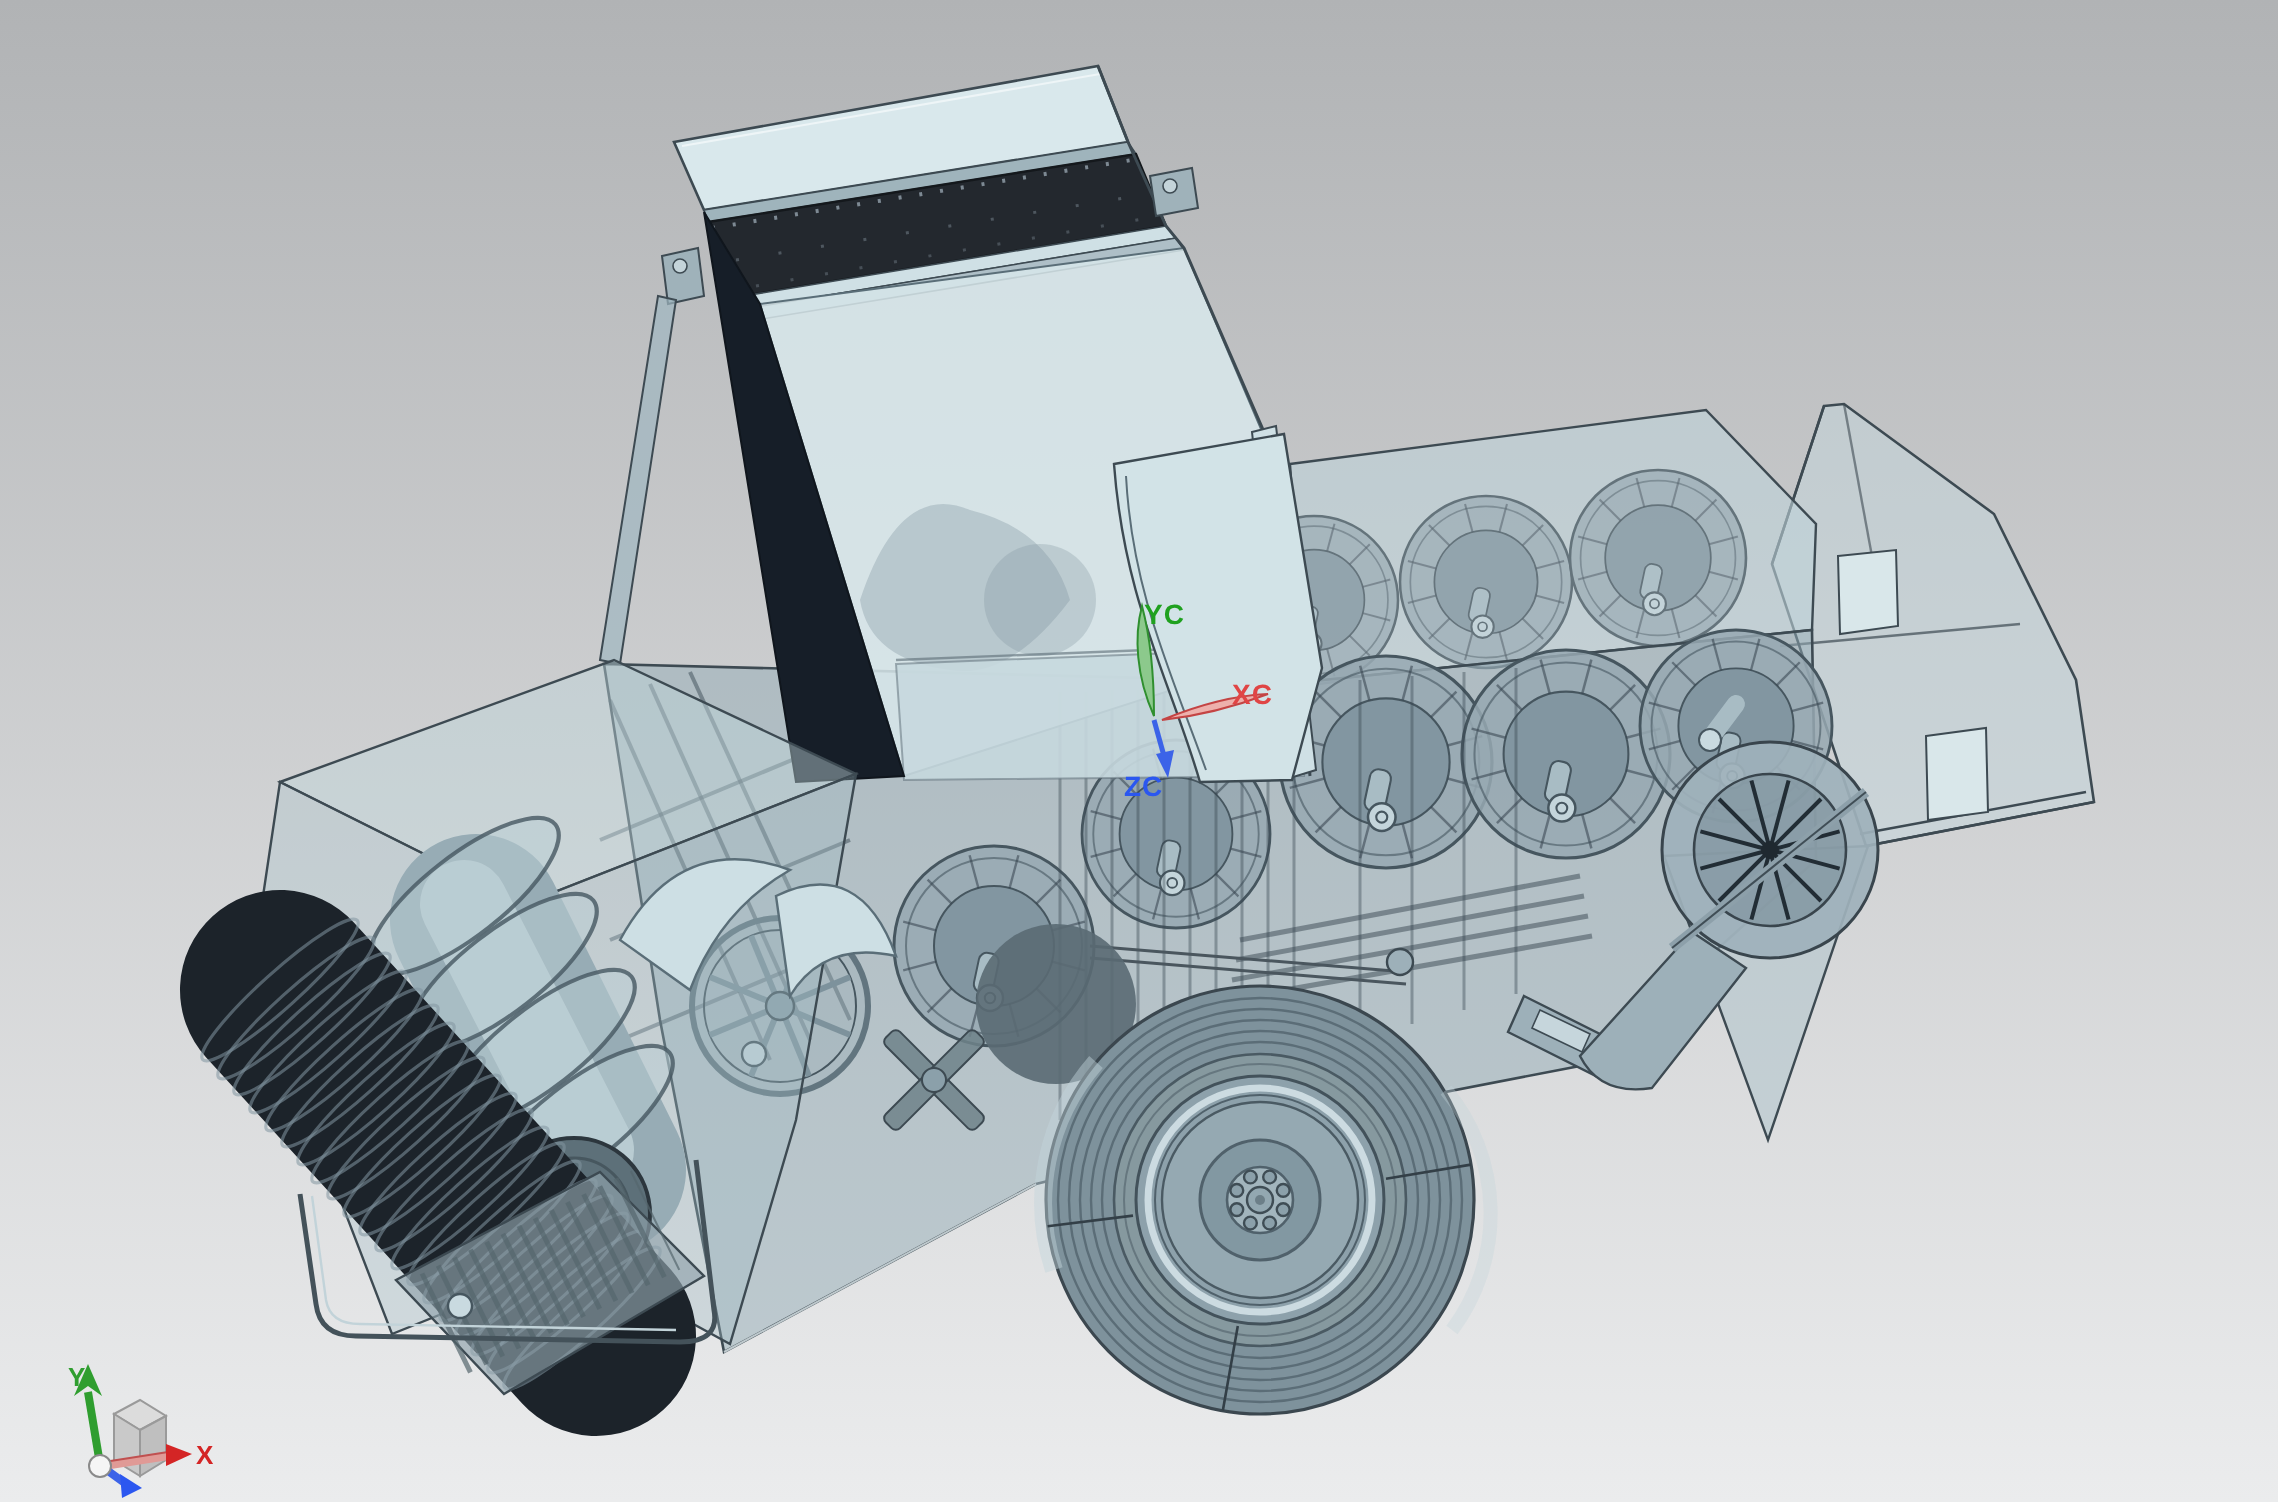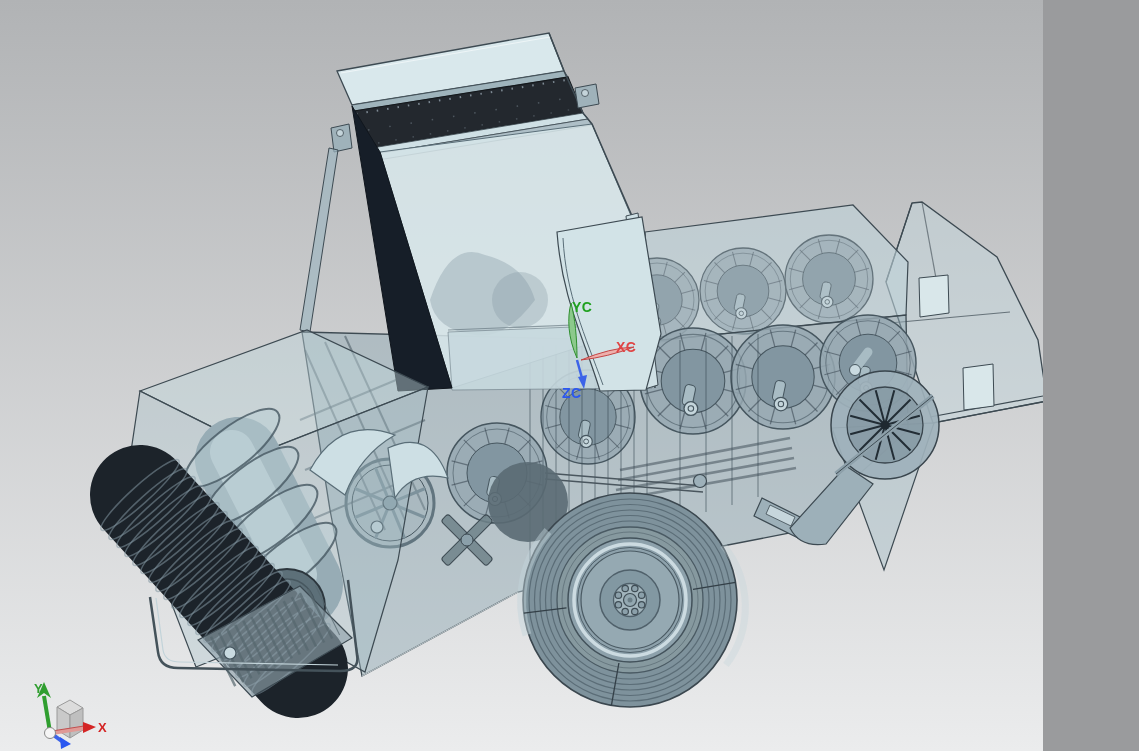--- a/index.html
+++ b/index.html
@@ -1,16 +1,16 @@
 <!DOCTYPE html>
 <html><head>
 <meta charset="utf-8">
 <style>
   html,body{margin:0;padding:0;background:#9a9b9d;}
-  .stage{position:relative;width:1043px;height:751px;overflow:hidden;
+  .stage{position:relative;width:1139px;height:751px;overflow:hidden;
          font-family:"Liberation Sans", sans-serif;}
   .stage svg{position:absolute;left:0;top:0;display:block;}
   .wcs-lbl{font:600 14px "Liberation Sans", sans-serif;letter-spacing:.5px;}
   .tri-lbl{font:700 13px "Liberation Sans", sans-serif;}
   .edge{stroke:#3d4a52;stroke-width:1.2;fill:none;}
 </style>
 </head>
 <body>
 
 <div class="stage">

